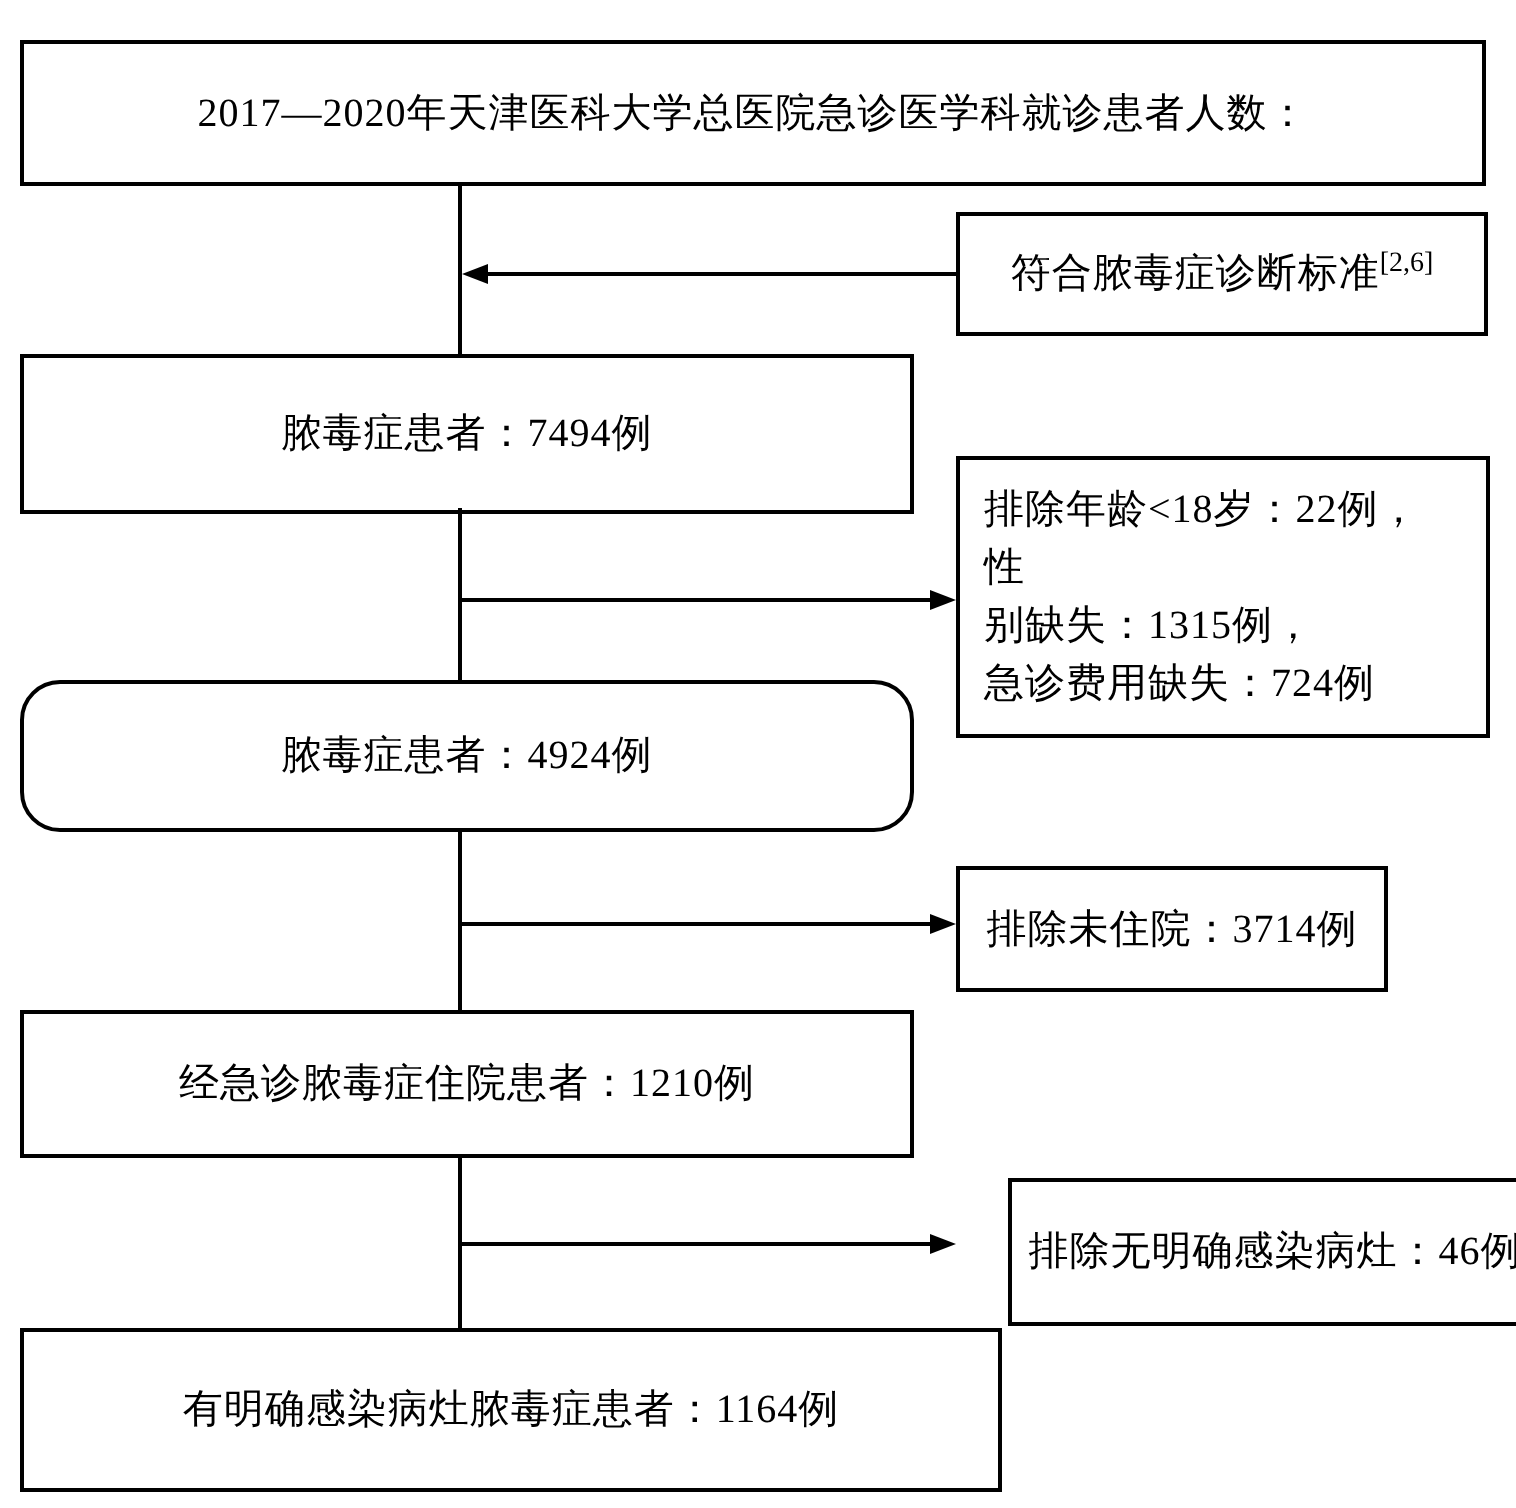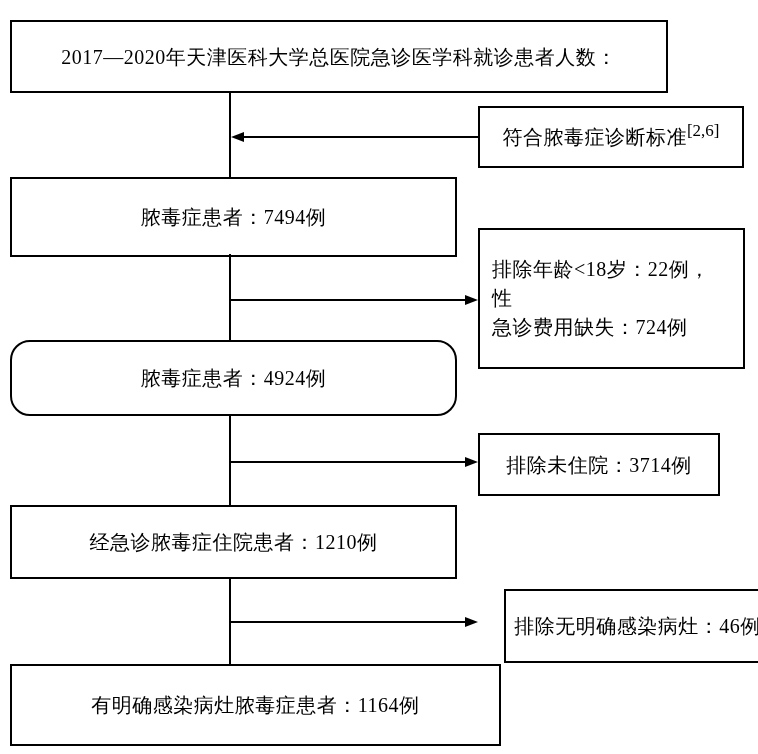--- a/index.html
+++ b/index.html
@@ -55,33 +55,33 @@
     border-top: 5px solid transparent;
     border-bottom: 5px solid transparent;
     border-right: 13px solid #000000;
   }
   .arrowhead.point-right {
     border-top: 5px solid transparent;
     border-bottom: 5px solid transparent;
     border-left: 13px solid #000000;
   }
   sup.ref {
-    font-size: 17px;
+    font-size: 14px;
     letter-spacing: 0;
     vertical-align: super;
     line-height: 0;
   }
 
   
-  #top-box        { left: 10px;  top: 20px;  width: 658px; height: 73px; }
+  #top-box        { left: 10px;  top: 20px;  width: 733px; height: 73px; }
   #criteria-box   { left: 478px; top: 106px; width: 266px; height: 62px; }
   #flow-box-0     { left: 10px;  top: 177px; width: 447px; height: 80px; }
   #excl-demo-box  { left: 478px; top: 228px; width: 267px; height: 141px; font-size: 20px; }
   #flow-box-1     { left: 10px;  top: 340px; width: 447px; height: 76px; border-radius: 20px; }
-  #excl-hosp-box  { left: 478px; top: 433px; width: 242px; height: 63px; }
+  #excl-hosp-box  { left: 478px; top: 433px; width: 216px; height: 63px; }
   #flow-box-2     { left: 10px;  top: 505px; width: 447px; height: 74px; }
   #excl-focus-box { left: 478px; top: 589px; width: 267px; height: 74px; margin-left: 26px; }
   #flow-box-3     { left: 10px;  top: 664px; width: 491px; height: 82px; }
 
   #vline-1 { left: 229px; top: 92px;  height: 86px; }
   #vline-2 { left: 229px; top: 254px; height: 87px; }
   #vline-3 { left: 229px; top: 415px; height: 91px; }
   #vline-4 { left: 229px; top: 578px; height: 87px; }
 
   #arrow-1-line { left: 243px; top: 136px; width: 235px; }
@@ -107,20 +107,21 @@
       <span>符合脓毒症诊断标准</span><sup class="ref">[2,6]</sup>
     </div>
   </div>
 
   <div class="box" id="flow-box-0">
     <div>脓毒症患者：7494例</div>
   </div>
 
   <div class="box left-align" id="excl-demo-box">
     <div>排除年龄&lt;18岁：22例，性</div>
+    <div>别缺失：1315例，</div>
     <div>急诊费用缺失：724例</div>
   </div>
 
   <div class="box" id="flow-box-1">
     <div>脓毒症患者：4924例</div>
   </div>
 
   <div class="box" id="excl-hosp-box">
     <div>排除未住院：3714例</div>
   </div>

